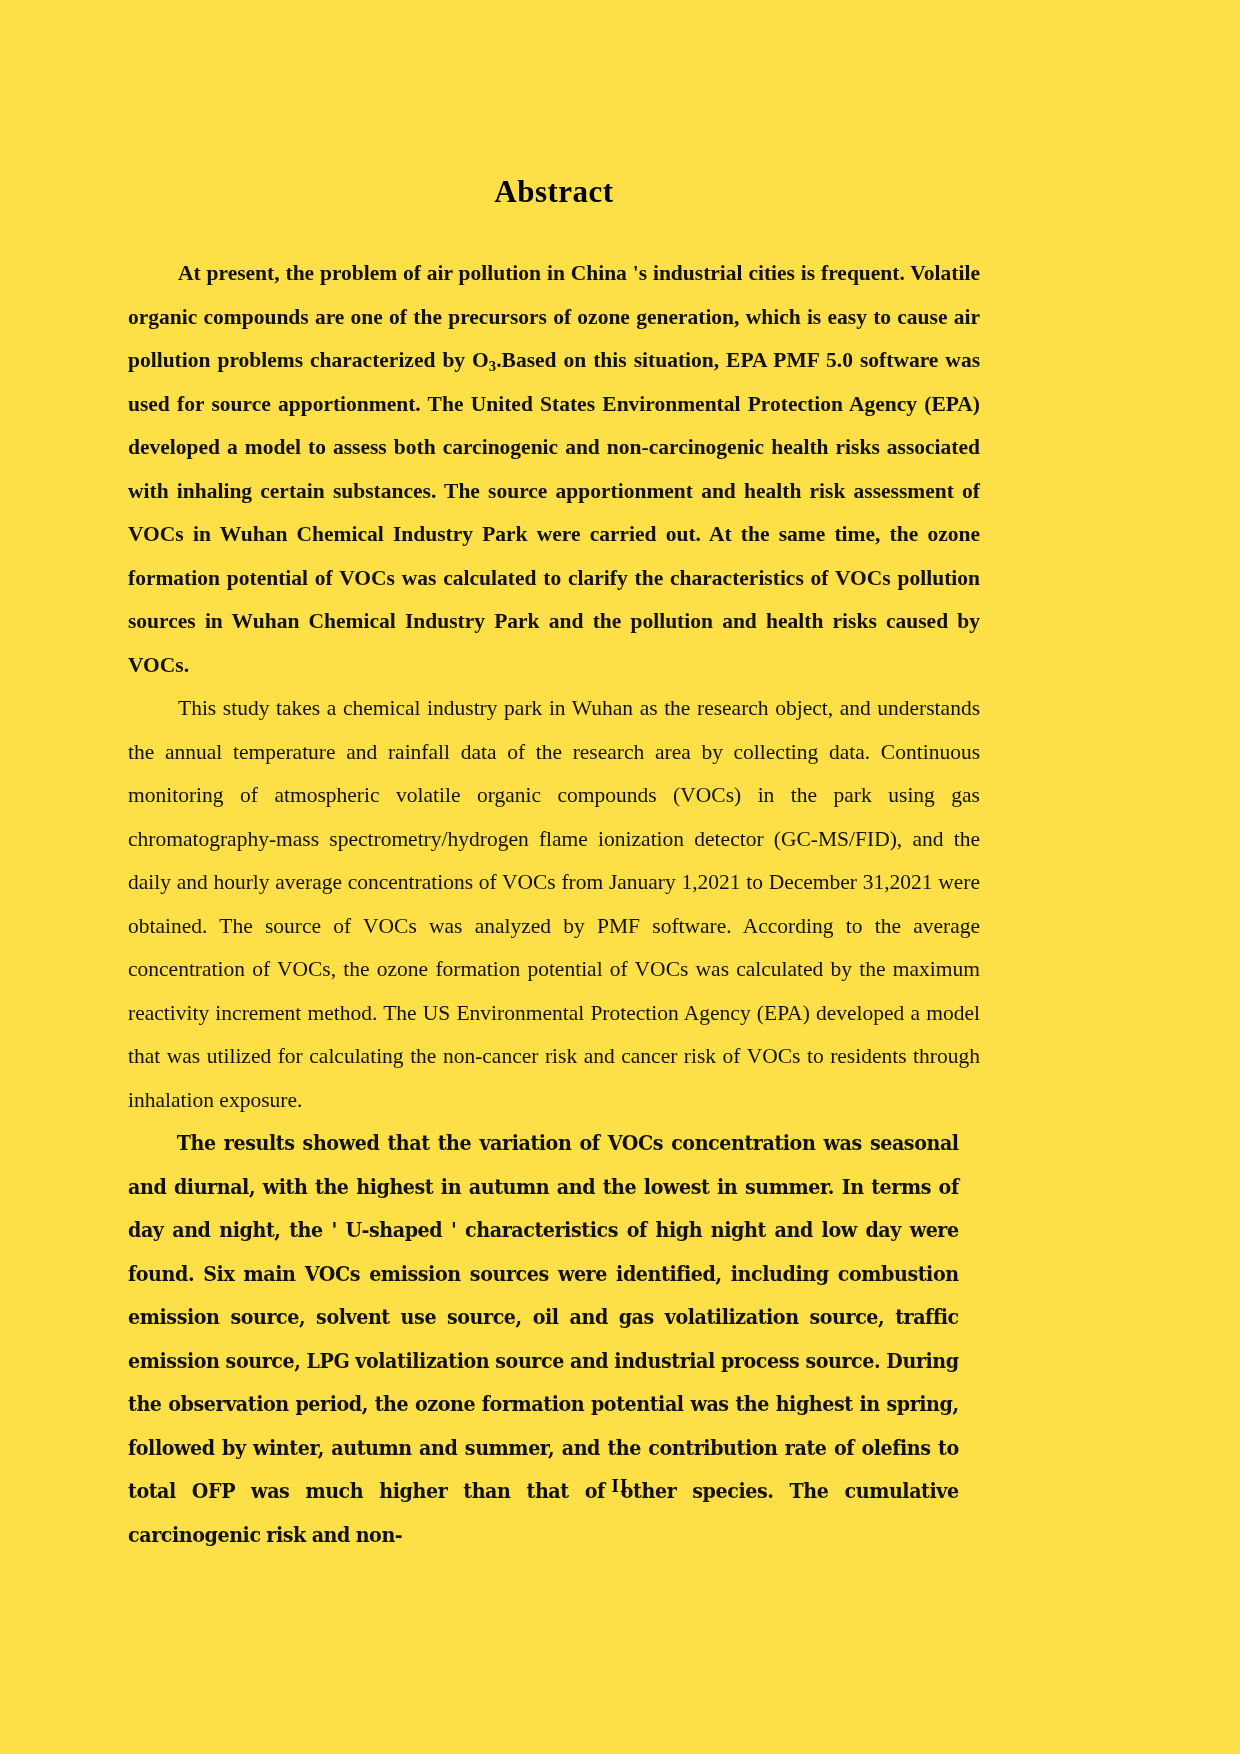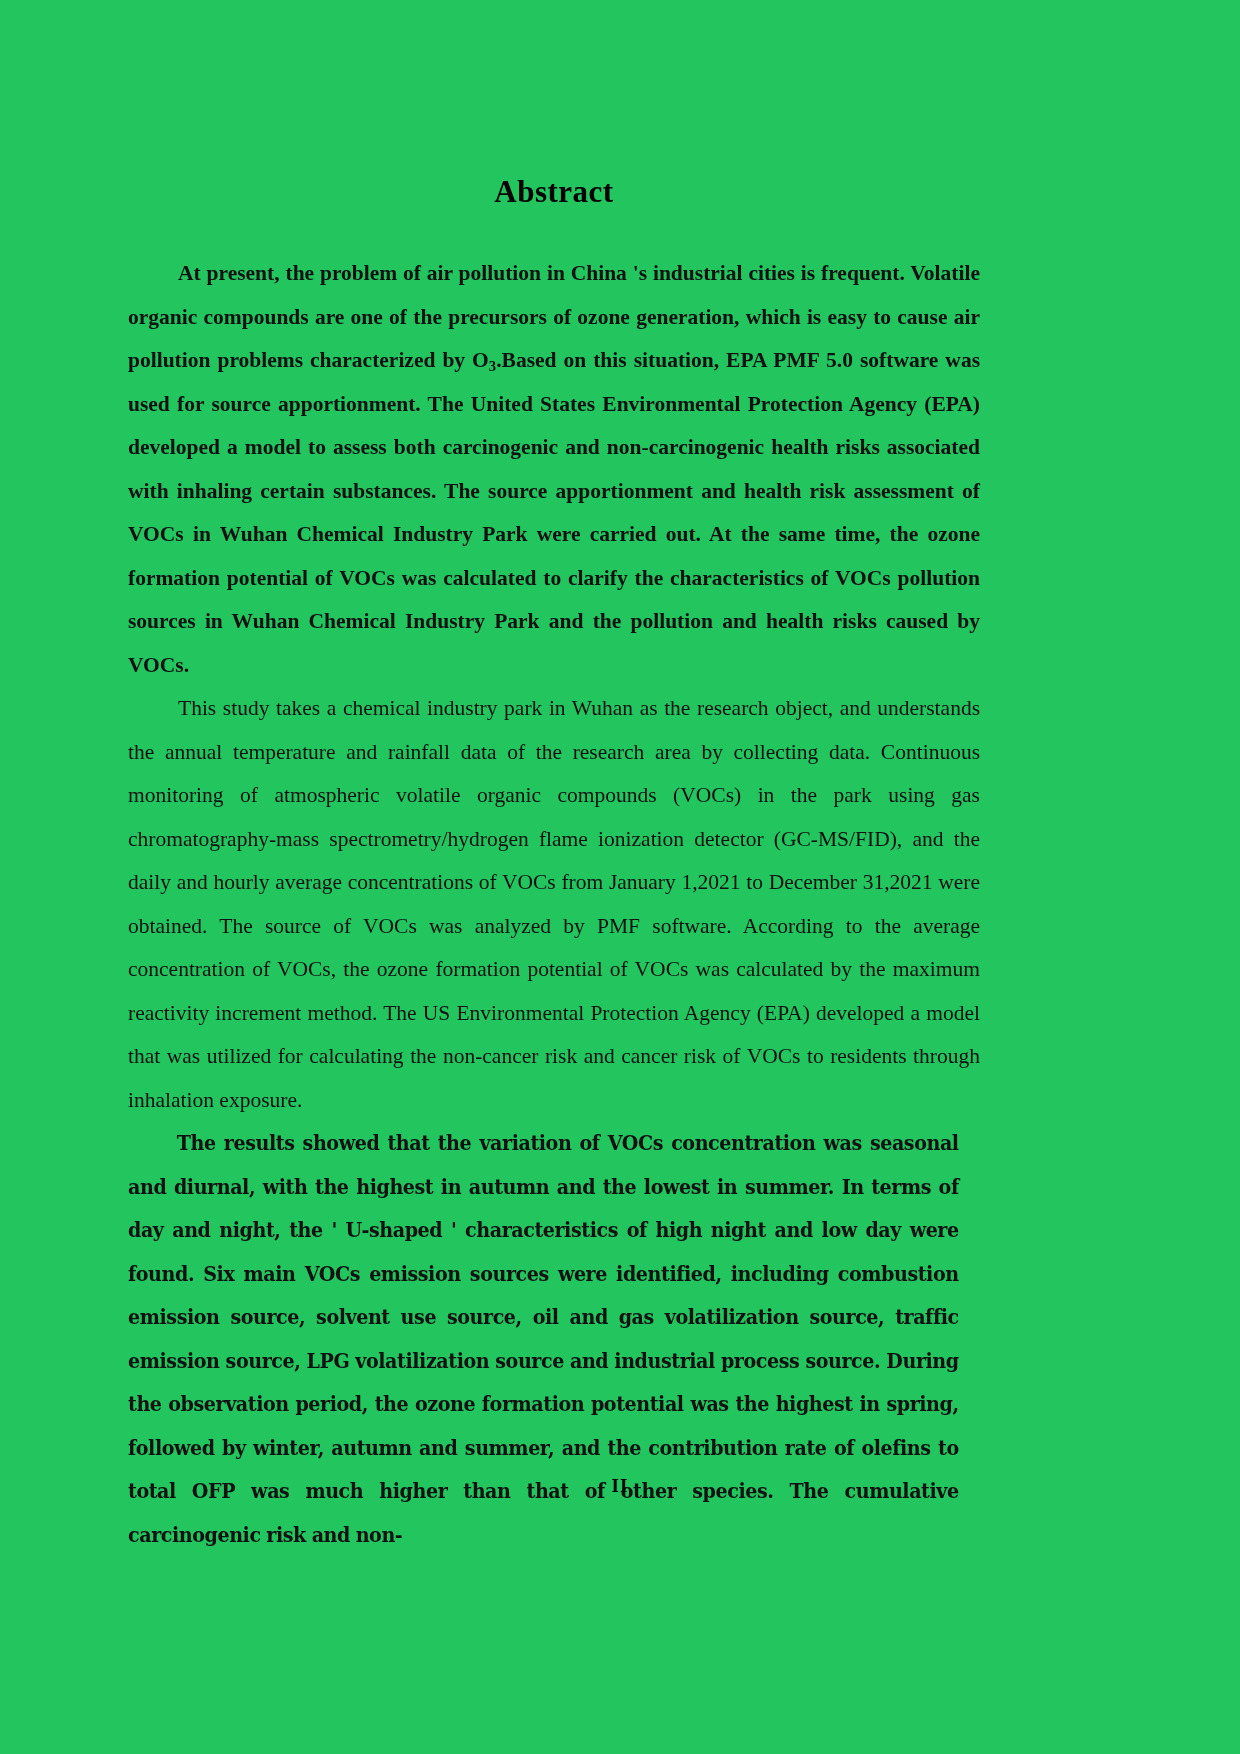--- a/index.html
+++ b/index.html
@@ -5,21 +5,21 @@
 <style>
   html, body {
     margin: 0;
     padding: 0;
     background: #ffffff;
   }
   .page {
     position: relative;
     width: 1240px;
     height: 1754px;
-    background: #22c55e;
+    background: #fde047;
     margin: 0 auto;
     overflow: hidden;
     box-sizing: border-box;
   }
   .content {
     position: absolute;
     left: 128px;
     top: 0;
     width: 852px;
   }

